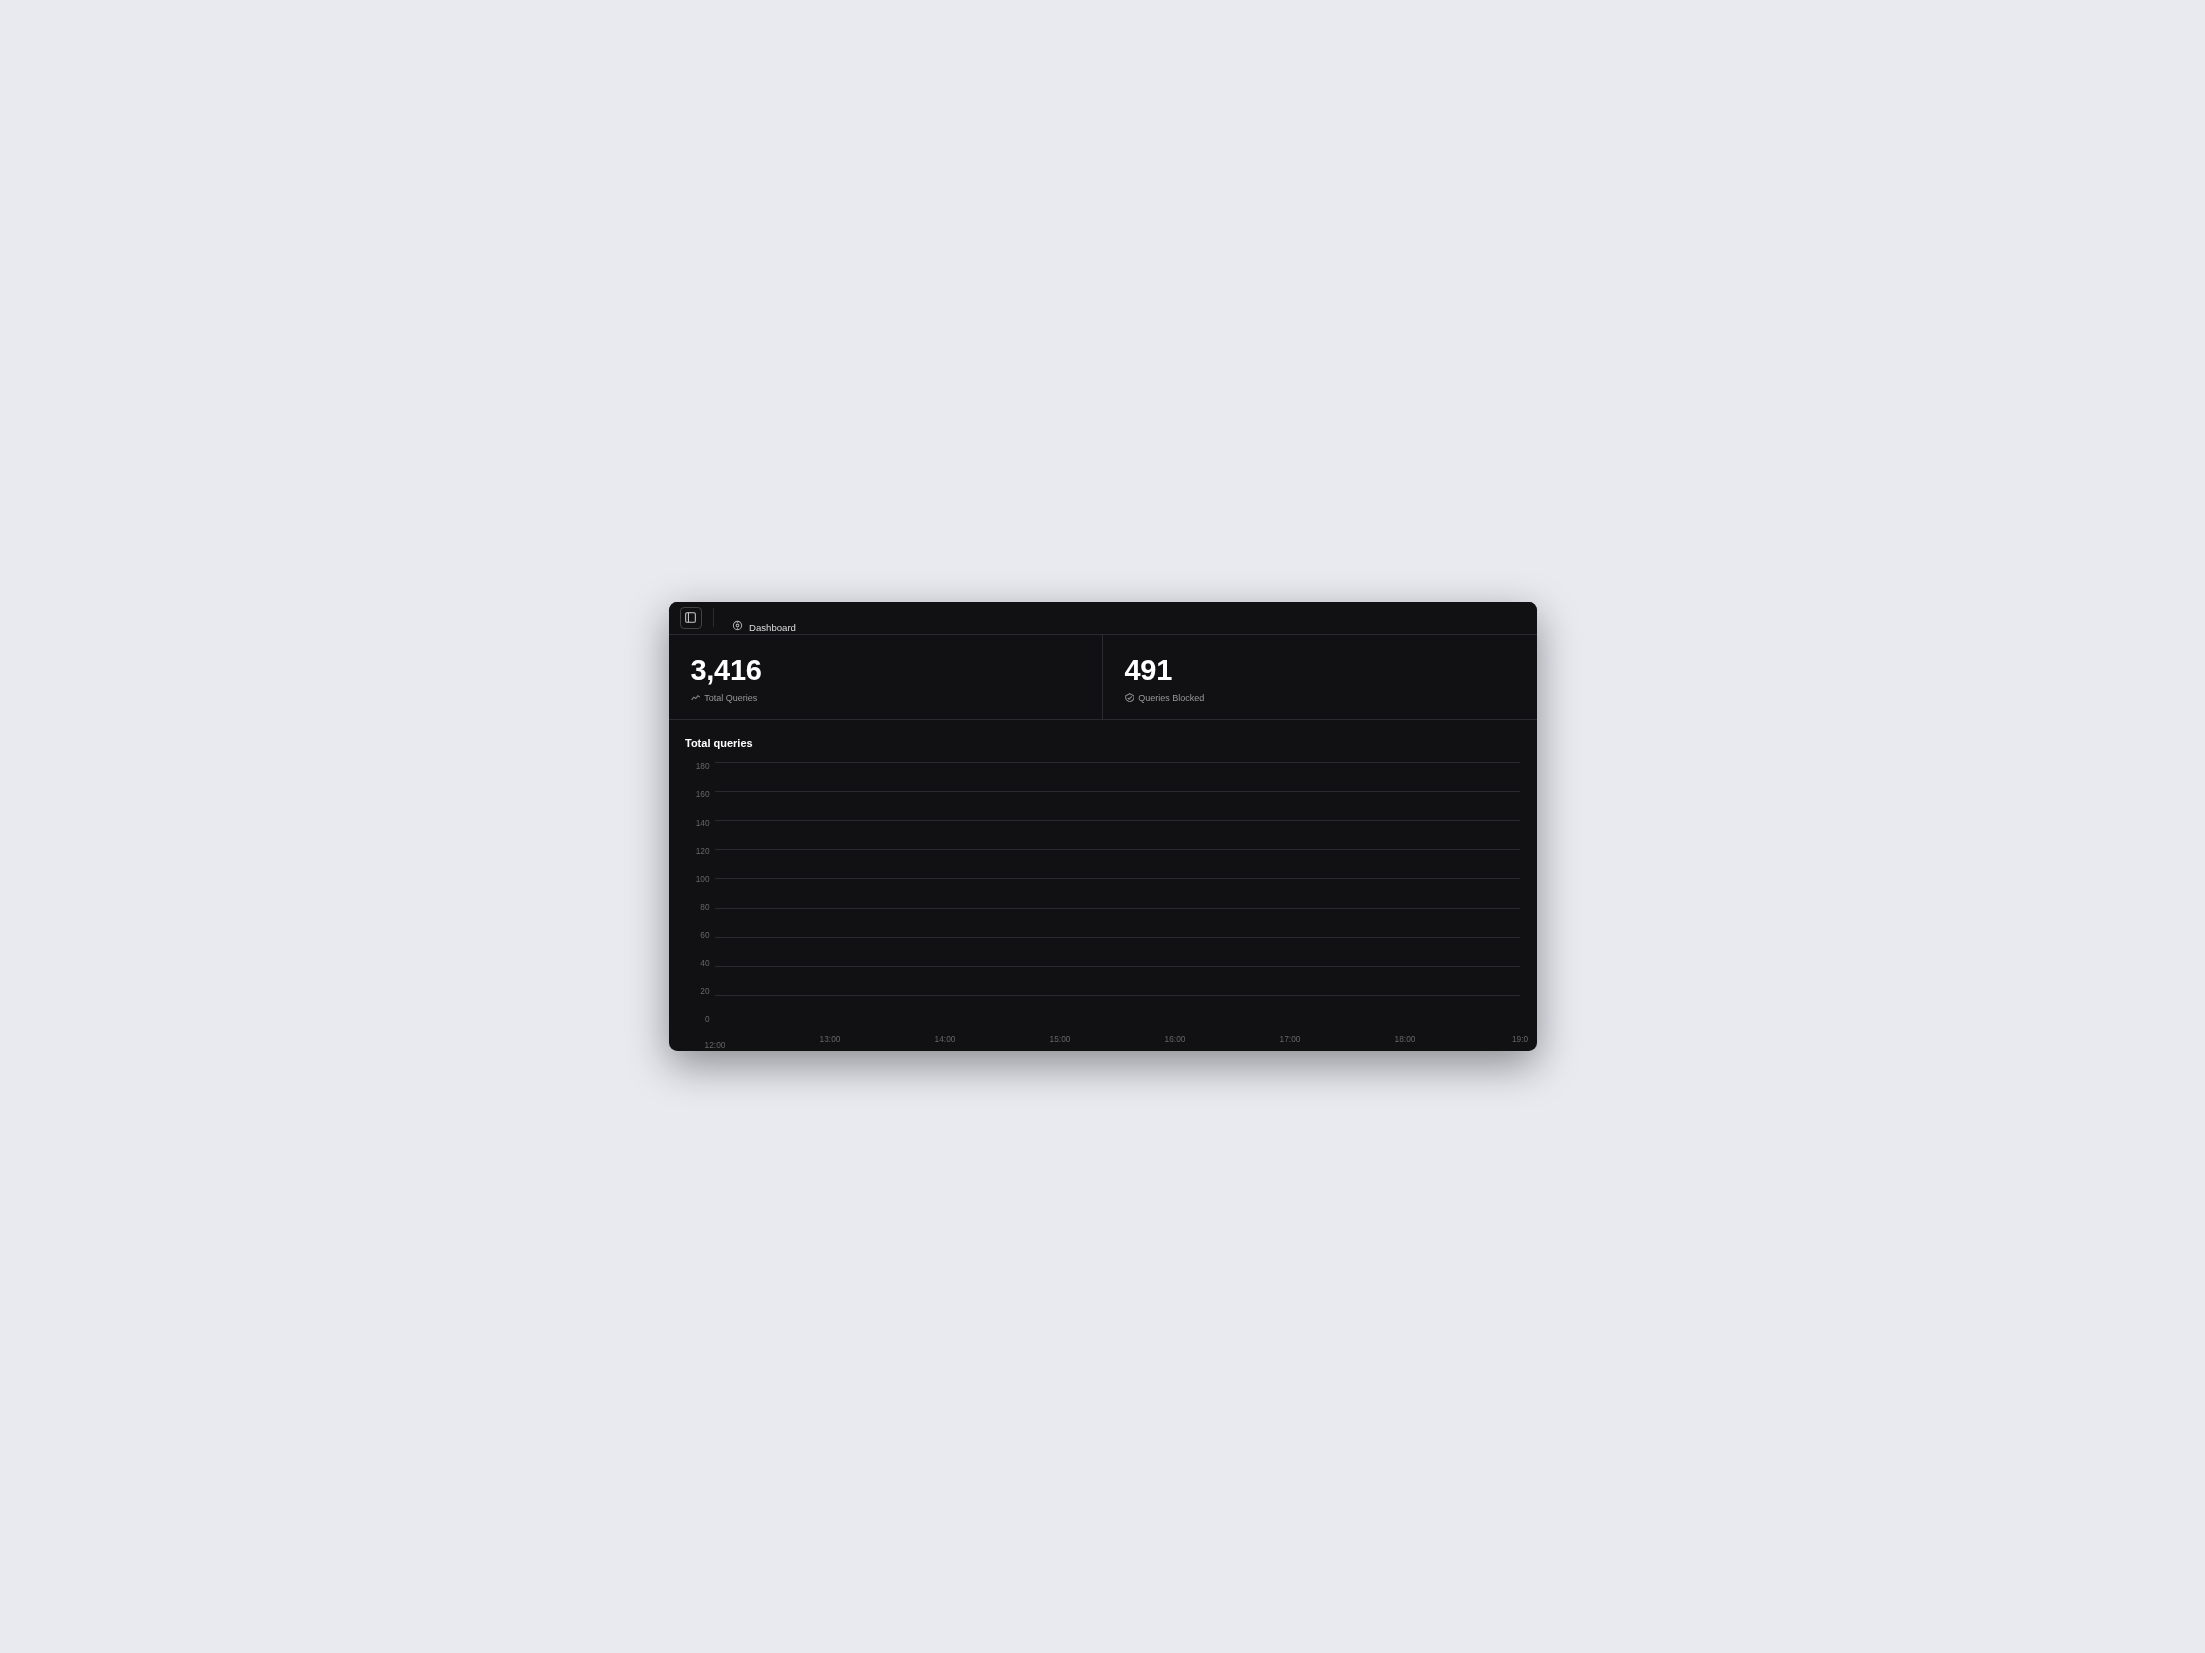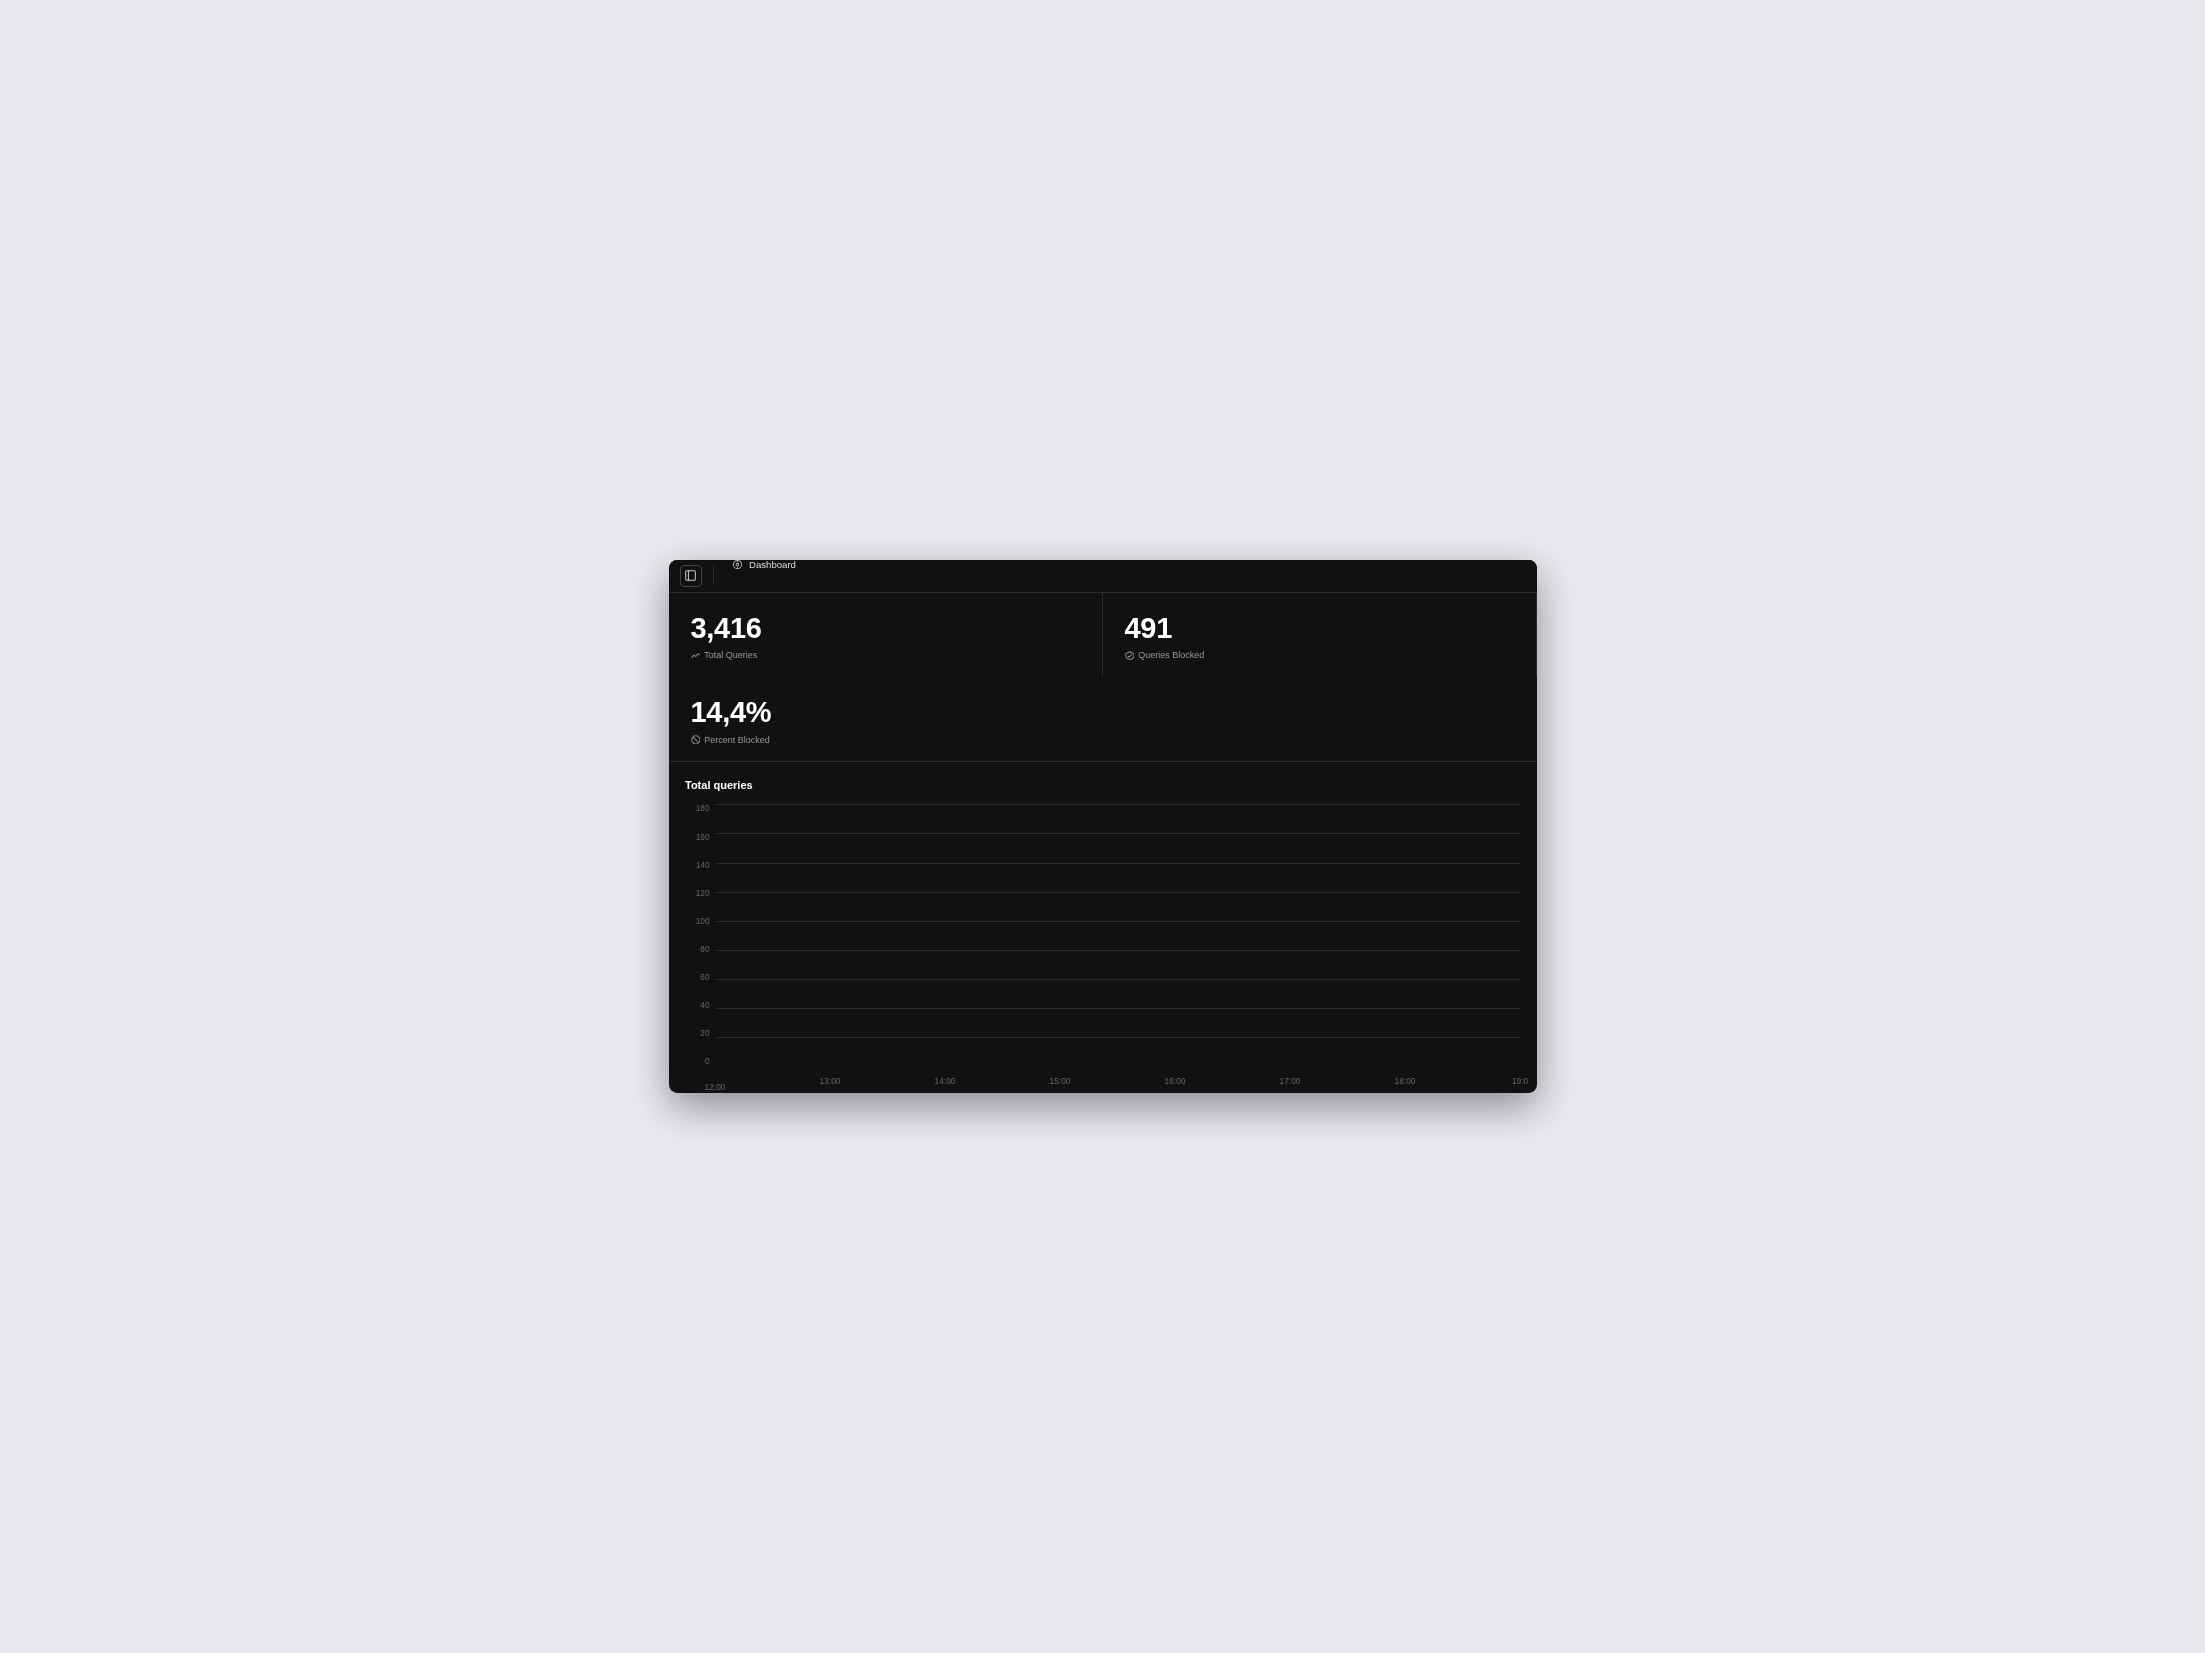--- a/index.html
+++ b/index.html
@@ -35,21 +35,21 @@
       display: flex; align-items: center; justify-content: center;
       cursor: pointer;
       flex-shrink: 0;
     }
     .nav-toggle-btn svg { stroke: #ccc; }
     .nav-divider {
       width: 0.7px; height: 19.3px;
       background: #2a2a30;
     }
     .nav-dashboard-tab {
-      display: flex; align-items: flex-start; gap: 5.5px;
+      display: flex; align-items: flex-end; gap: 5.5px;
       padding: 0 8.3px;
       height: 33px;
       color: #ddd;
       font-size: 9.6px;
       cursor: pointer;
       border-bottom: 1.4px solid transparent;
     }
     .nav-dashboard-icon svg { stroke: #aaa; }
 
     
@@ -202,30 +202,20 @@
       <div class="stat-value">491</div>
       <div class="stat-label">
         <svg width="9.6" height="9.6" viewBox="0 0 14 14" fill="none" stroke="#888" stroke-width="1.5">
           <path d="M7 1 L13 4 L13 7 C13 10.5 7 13 7 13 C7 13 1 10.5 1 7 L1 4 Z"></path>
           <polyline points="4,7 6,9 10,5"></polyline>
         </svg>
         <span>Queries Blocked</span>
       </div>
     </div>
 
-    <div class="stat-card">
-      <div class="stat-value">14,4%</div>
-      <div class="stat-label">
-        <svg width="9.6" height="9.6" viewBox="0 0 14 14" fill="none" stroke="#888" stroke-width="1.5">
-          <circle cx="7" cy="7" r="6"></circle>
-          <line x1="3" y1="3" x2="11" y2="11"></line>
-        </svg>
-        <span>Percent Blocked</span>
-      </div>
-    </div>
 
   </div>
 
   <div class="chart-section">
     <div class="chart-title">Total queries</div>
     <div class="chart-container">
 
       <div class="chart-y-axis" id="y-axis">
           <div class="chart-y-label">180</div>
           <div class="chart-y-label">160</div>

